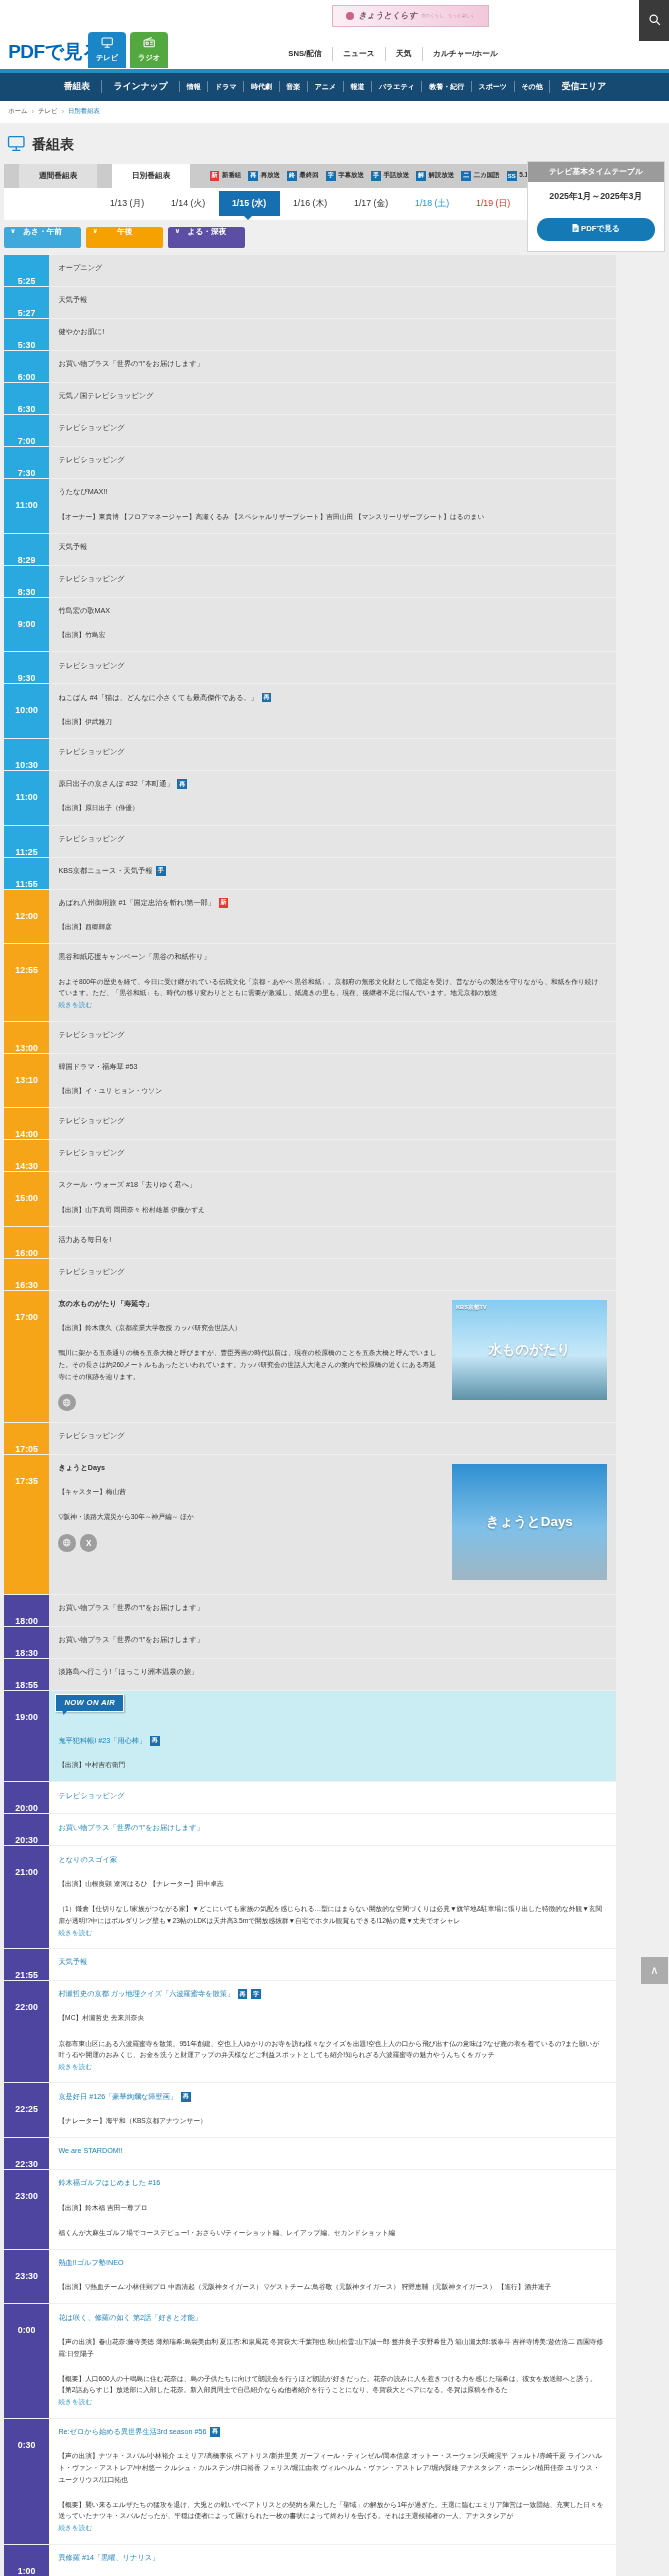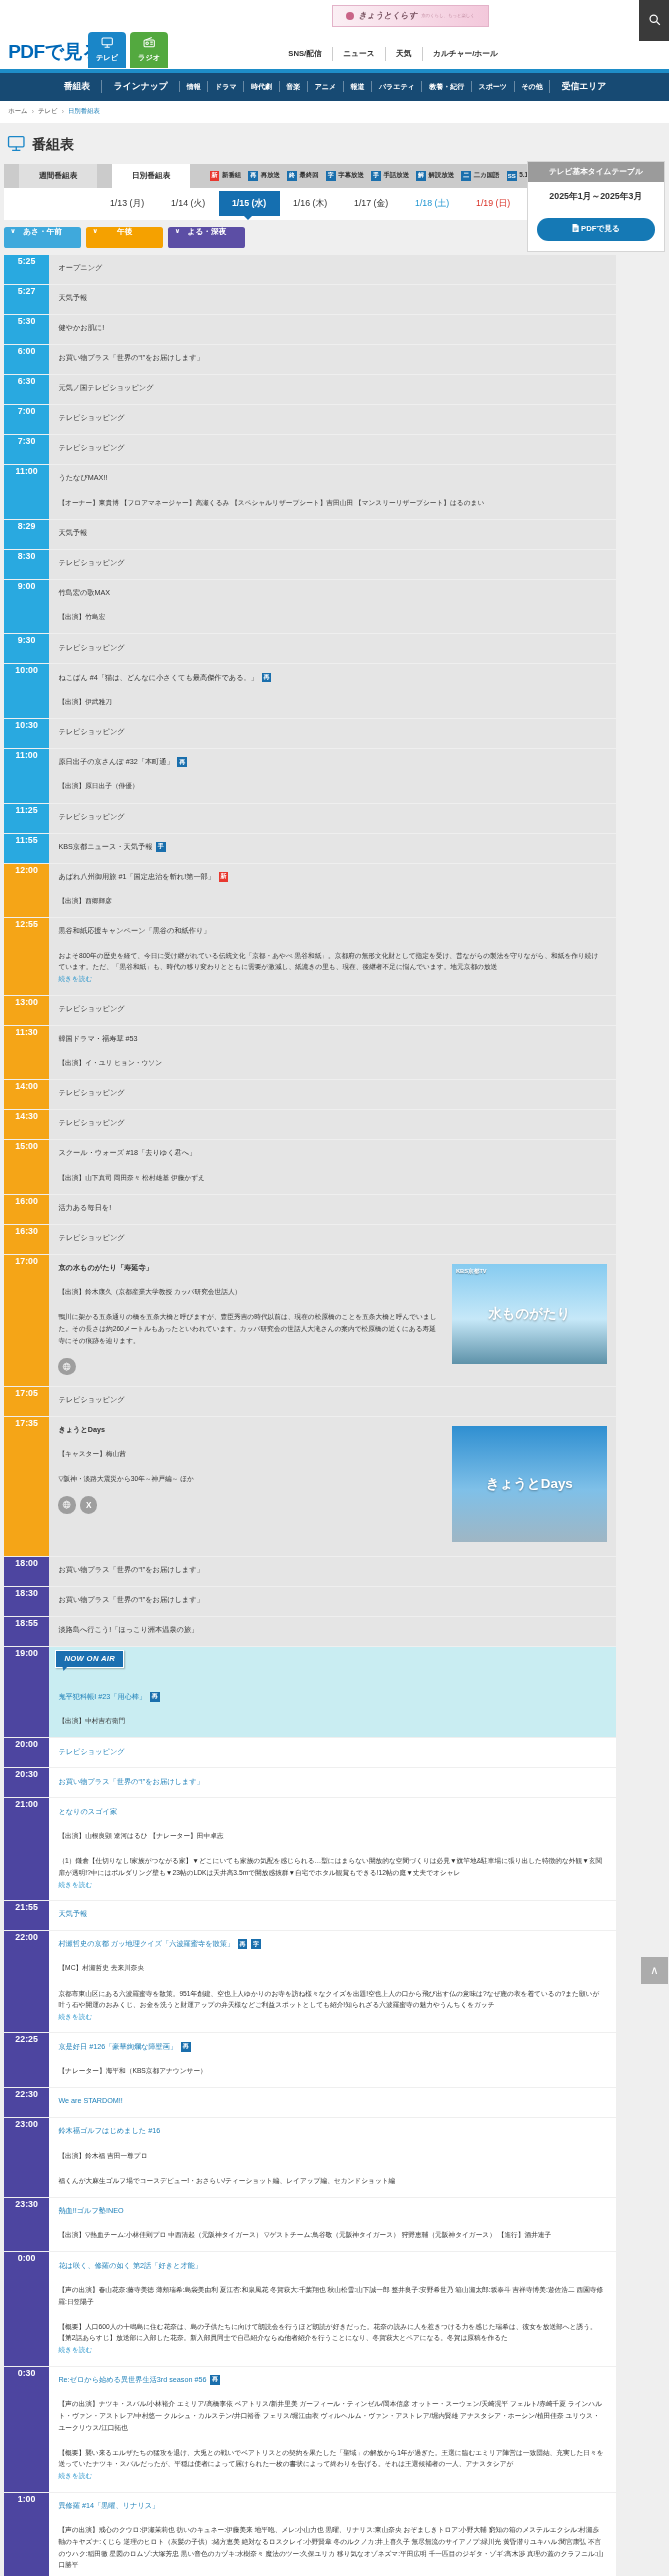--- a/index.html
+++ b/index.html
@@ -53,21 +53,21 @@
   .date.sunday{color:#D93025}
   .dates-next{position:absolute;right:13.4px;top:7.2px;color:#1579B5;font-size:13.4px;font-weight:bold}
 
   .filters{display:flex;gap:5.2px;padding:7.7px 0 7.2px 4.1px}
   .filter{position:relative;width:77px;height:20.6px;border-radius:2.6px;color:#fff;font-size:7.7px;font-weight:bold;display:flex;align-items:flex-start;justify-content:center}
   .filter .chev{position:absolute;left:6.2px;font-size:6.7px}
 
   
   .table{margin-left:4.1px;width:612px}
   .prow{display:flex;margin-bottom:1px;min-height:29px}
-  .ptime{flex:none;width:45px;color:#fff;font-size:8.8px;font-weight:bold;text-align:center;padding-top:1px;box-sizing:border-box}
+  .ptime{flex:none;width:45px;color:#fff;font-size:8.8px;font-weight:bold;text-align:center;padding-top:21px;box-sizing:border-box}
   .prow.m .ptime{background:#29A9E0}
   .prow.a .ptime{background:#F5A517}
   .prow.e .ptime{background:#4D45A0}
   .pcell{flex:1;padding:8.2px 8.2px 10.3px 9.3px;box-sizing:border-box;font-size:6.7px}
   .prow.past .pcell{background:#E5E5E5}
   .prow.now .pcell{background:#C9EDF2}
   .prow.future .pcell{background:#fff}
   .pcell::after{content:"";display:block;clear:both}
   .title-line{display:flex;align-items:center;gap:3.6px;flex-wrap:wrap}
   .ptitle{font-size:7.2px;color:#333}
@@ -411,21 +411,21 @@
       </div>
       <div class="prow a past">
         <div class="ptime">13:00</div>
         <div class="pcell">
           <div class="title-line">
             <a class="ptitle">テレビショッピング</a>
           </div>
         </div>
       </div>
       <div class="prow a past">
-        <div class="ptime">11:30</div>
+        <div class="ptime">13:10</div>
         <div class="pcell">
           <div class="title-line">
             <a class="ptitle">韓国ドラマ・福寿草 #53</a>
           </div>
           <div class="pcast">【出演】イ・ユリ ヒョン・ウソン</div>
         </div>
       </div>
       <div class="prow a past">
         <div class="ptime">14:00</div>
         <div class="pcell">

